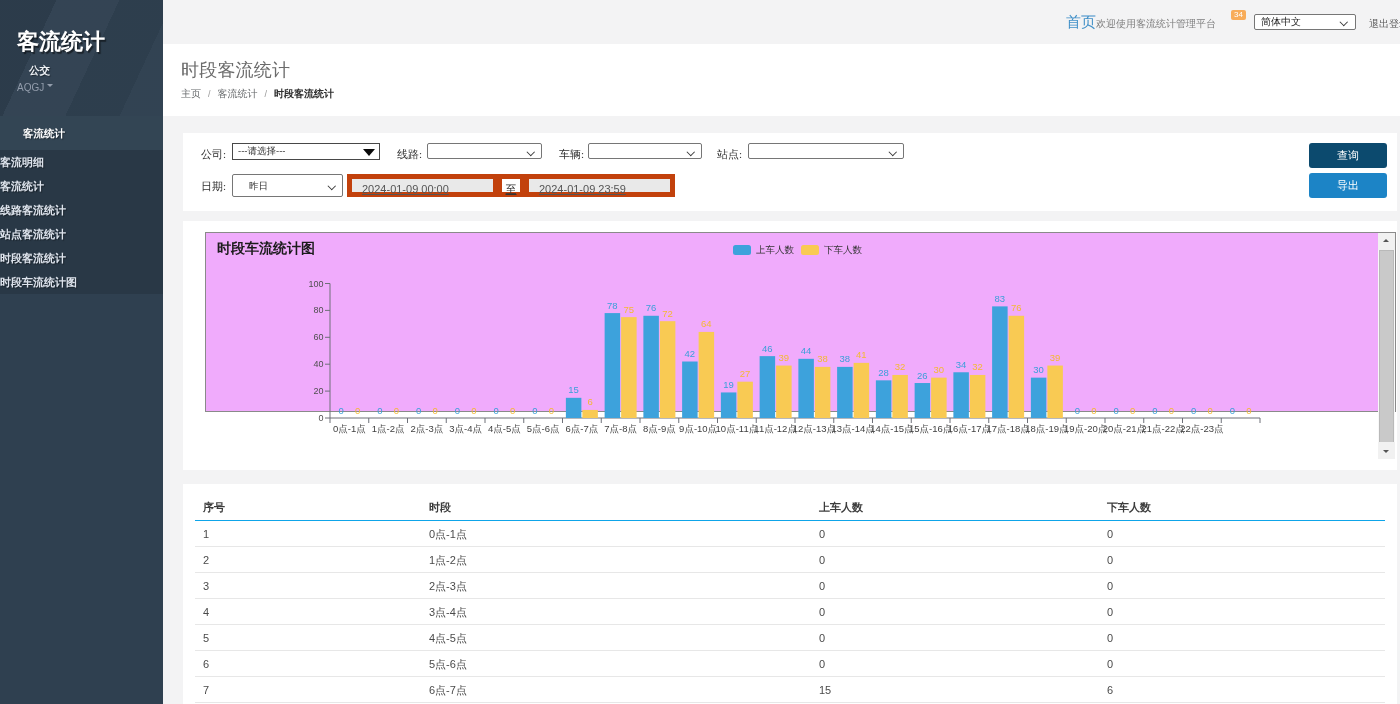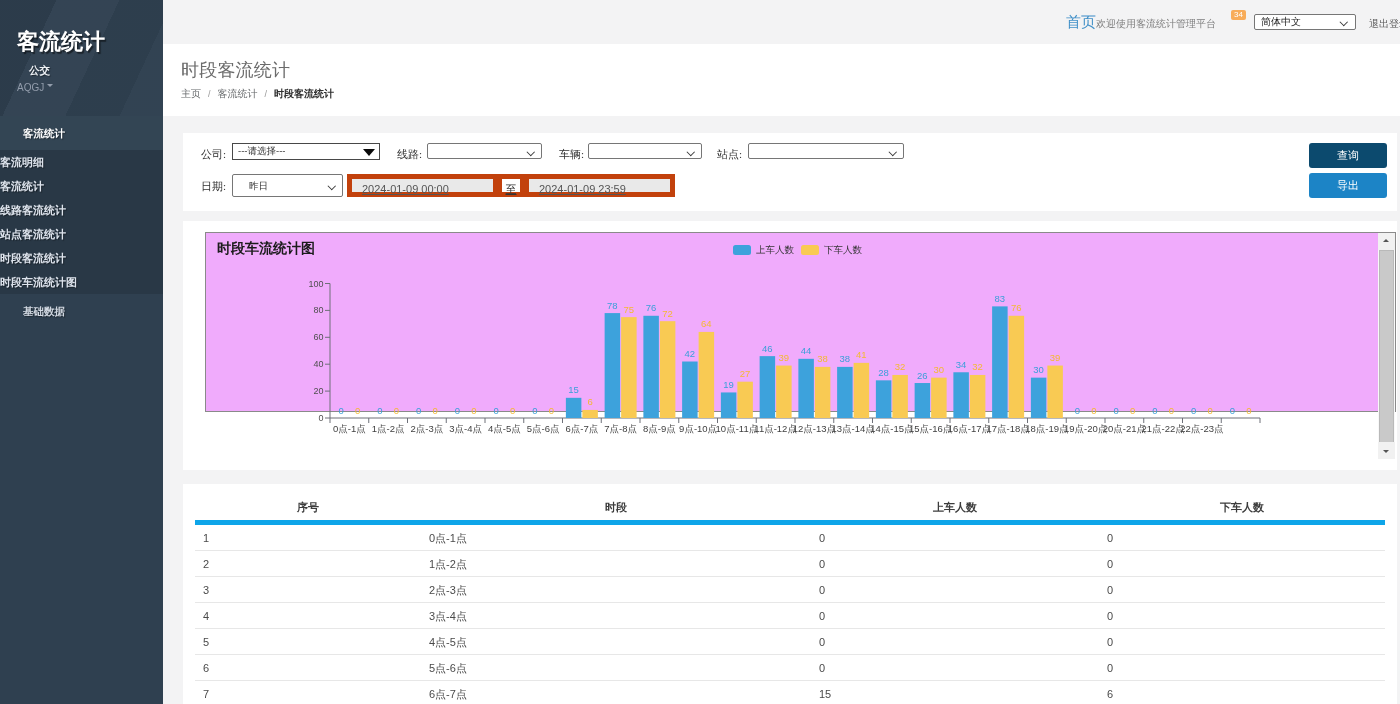--- a/index.html
+++ b/index.html
@@ -69,21 +69,21 @@
 #sb .btn { position:absolute; left:0; width:17px; height:17px; background:#f1f1f1; }
 #sb .btn.up { top:0; } #sb .btn.dn { bottom:0; }
 #sb .thumb { position:absolute; left:1px; top:17px; width:15px; height:193px; background:#c9c9c9; border:1px solid #b9b9b9; }
 #sb .arr { position:absolute; left:5px; width:0; height:0; border:3.5px solid transparent; }
 #sb .up .arr { top:6px; border-bottom-color:#555; border-top-width:0; }
 #sb .dn .arr { top:8px; border-top-color:#555; border-bottom-width:0; }
 
 
 #tablecard { left:183px; top:484px; width:1214px; height:240px; padding:10px 12px 0; }
 table { width:100%; border-collapse:collapse; table-layout:fixed; font-size:11px; }
-th { text-align:center; font-weight:bold; color:#3c3c3c; padding:6px 8px; line-height:14px; border-bottom:5px solid #0ea5e9; }
+th { text-align:left; font-weight:bold; color:#3c3c3c; padding:6px 8px; line-height:14px; border-bottom:1px solid #0ea5e9; }
 td { padding:5.5px 8px; line-height:14px; color:#4a4a4a; border-bottom:1px solid #e7e7e7; }
 
 col.c1{width:226px;} col.c2{width:390px;} col.c3{width:288px;}
 </style>
 </head>
 <body>
 
 <div id="sidebar">
   <div id="logo">
     <h1>客流统计</h1>
@@ -92,21 +92,20 @@
   </div>
   <div class="nav-parent active sh">客流统计</div>
   <div id="submenu">
 <div class="sub-item">客流明细</div>
 <div class="sub-item">客流统计</div>
 <div class="sub-item">线路客流统计</div>
 <div class="sub-item">站点客流统计</div>
 <div class="sub-item">时段客流统计</div>
 <div class="sub-item">时段车流统计图</div>
   </div>
-  <div class="nav-parent sh">基础数据</div>
 </div>
 
 <div id="topbar">
   <span id="tb-home">首页</span>
   <span id="tb-welcome">欢迎使用客流统计管理平台</span>
   <span id="tb-badge">34</span>
   <span id="tb-lang">简体中文<span class="chev"></span></span>
   <span id="tb-exit">退出登录</span>
 </div>
 

